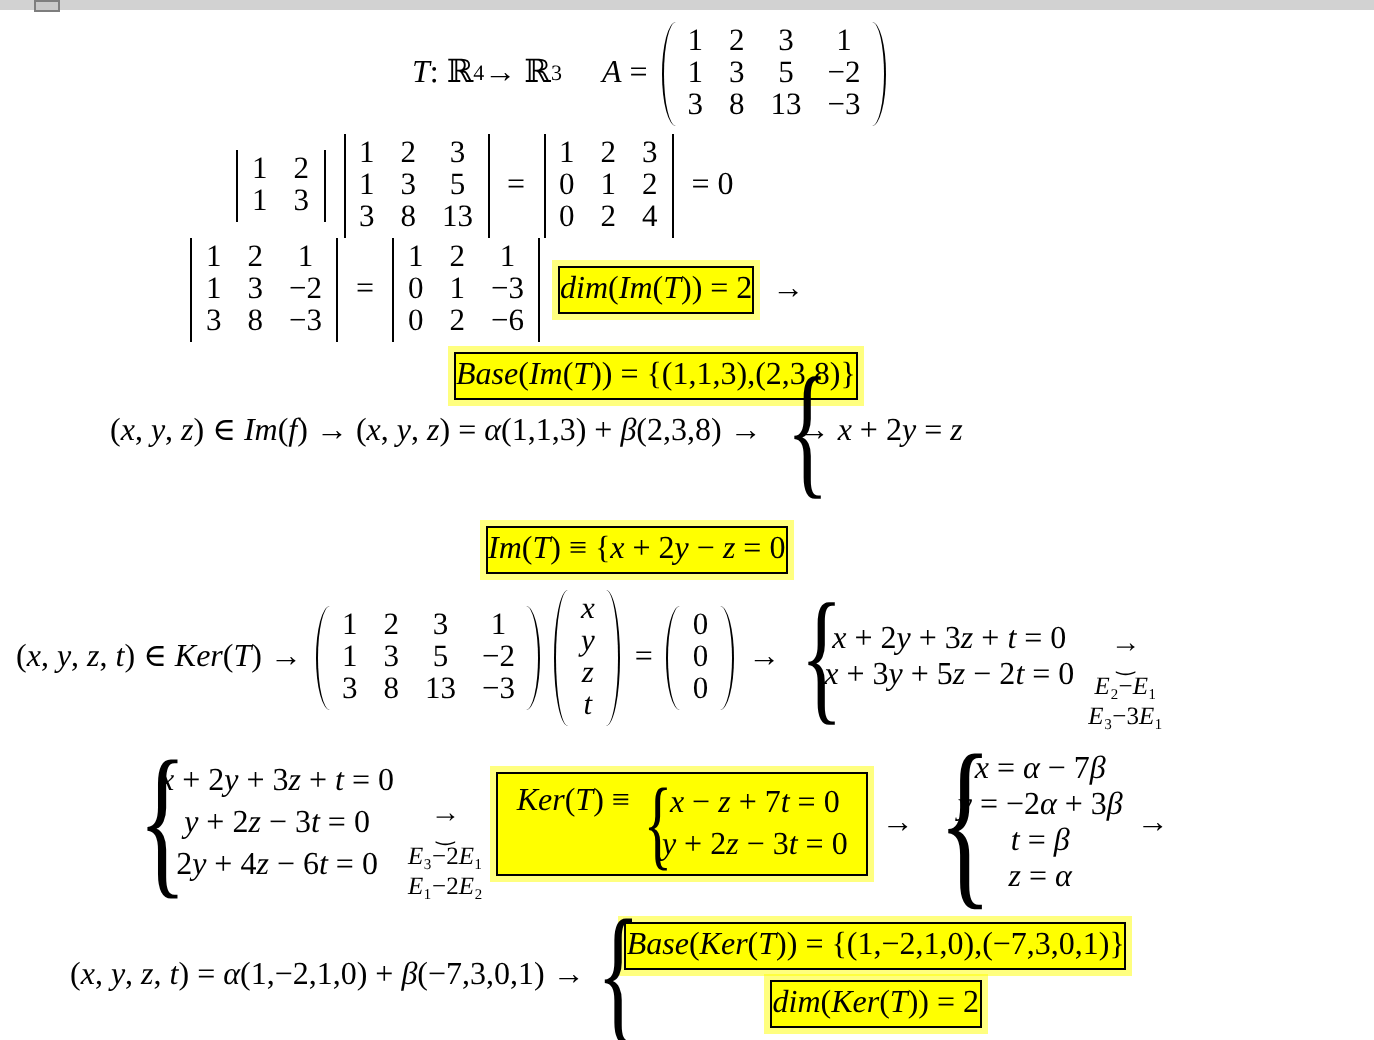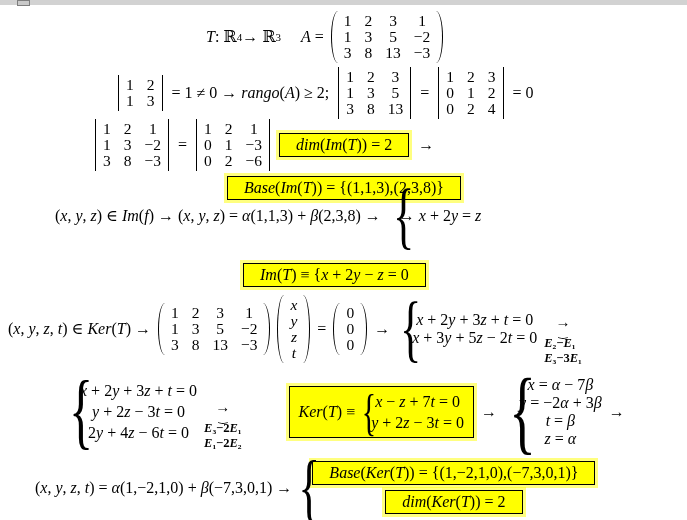--- a/index.html
+++ b/index.html
@@ -22,29 +22,29 @@
   .lp{border-left:1.7px solid var(--ink,#000);border-top-left-radius:7px 50%;border-bottom-left-radius:7px 50%;margin-right:5px;}
   .rp{border-right:1.7px solid var(--ink,#000);border-top-right-radius:7px 50%;border-bottom-right-radius:7px 50%;margin-left:5px;}
   .pm .grid{padding:2px 0;}
   
   .cases{position:relative;display:inline-flex;align-items:center;}
   .brace{position:absolute;left:-4px;top:50%;transform:translateY(-51%) scaleX(.6);transform-origin:center;line-height:1;font-weight:400;}
   .lines{display:flex;flex-direction:column;margin-left:15px;}
   .lines > div{line-height:18px;text-align:center;}
   .lines.sp > div{line-height:21px;}
   
-  .hl{background:var(--highlight,#ff0);border:1px solid var(--ink,#000);padding:1px 16px;box-shadow:0 0 0 3px rgba(255,255,0,.5);}
-  .kerbox{display:inline-flex;align-items:center;gap:4px;padding:4px 9px;margin-left:40px;}
+  .hl{background:var(--highlight,#ff0);border:1px solid var(--ink,#000);padding:1px 0;box-shadow:0 0 0 3px rgba(255,255,0,.5);}
+  .kerbox{display:inline-flex;gap:4px;padding:4px 9px;}
   .kerbox .lines > div{line-height:21px;}
   
   .ops{display:inline-flex;flex-direction:column;align-items:center;font-size:12.5px;}
   .ops .oarr{font-size:15px;line-height:11px;}
   .ops .otie{font-size:11px;line-height:8px;}
   .ops .lines{margin-left:0;}
-  .ops .lines > div{line-height:15px;text-align:left;font-size:12.5px;font-weight:bold;}
+  .ops .lines > div{line-height:15px;text-align:center;font-size:12.5px;}
   .col{display:flex;flex-direction:column;align-items:center;gap:5px;margin-left:17px;justify-content:flex-end;}
   .piece{display:inline-flex;align-items:center;}
 </style>
 </head>
 <body>
 
 <div class="screen">
 
   <div class="topstrip"></div>
   <div class="topicon"></div>
@@ -81,21 +81,20 @@
 
   <div class="row" style="top:67px;left:118px;gap:9px">
     <span class="det">
         <span class="grid" style="grid-template-columns: repeat(2, auto);">
           <span>1</span>
           <span>2</span>
           <span>1</span>
           <span>3</span>
         </span>
       </span>
-    <span class="mx">= 1 ≠ 0 → <i>rango</i>(<i>A</i>) ≥ 2;</span>
     <span class="det">
         <span class="grid" style="grid-template-columns: repeat(3, auto);">
           <span>1</span>
           <span>2</span>
           <span>3</span>
           <span>1</span>
           <span>3</span>
           <span>5</span>
           <span>3</span>
           <span>8</span>

